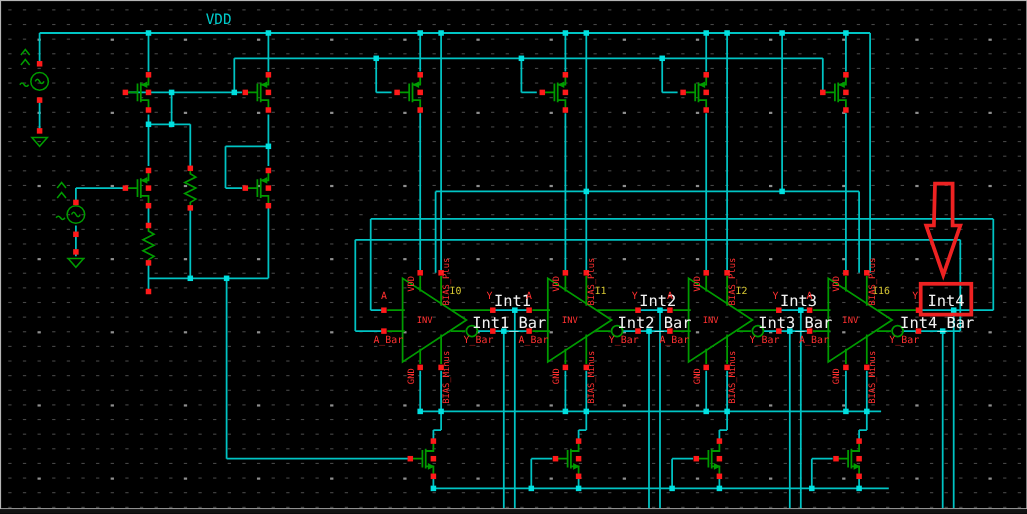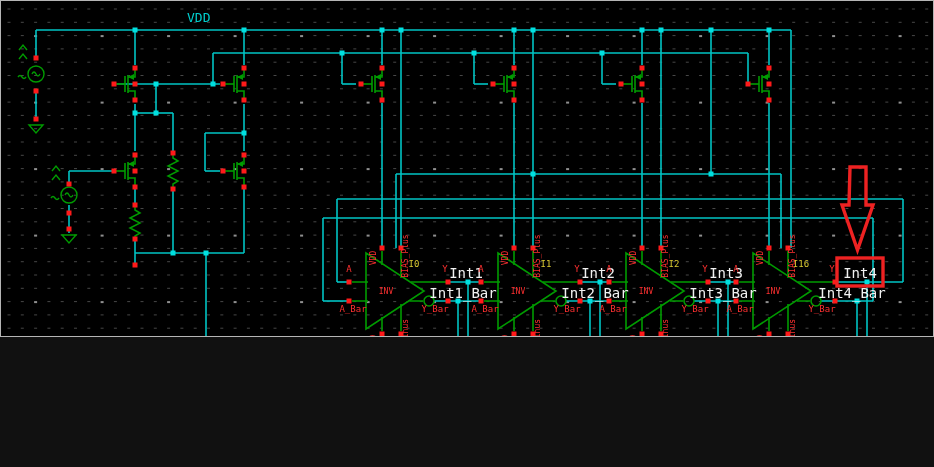--- a/index.html
+++ b/index.html
@@ -1,16 +1,16 @@
 <!DOCTYPE html>
 <html><head>
 <meta charset="utf-8">
 <style>
   html,body{margin:0;padding:0;background:#111;}
-  #stage{width:934px;height:337px;position:relative;background:#000;border:1px solid #b5b5b5;box-sizing:border-box;overflow:hidden;}
+  #stage{width:934px;height:463px;position:relative;background:#000;border:1px solid #b5b5b5;box-sizing:border-box;overflow:hidden;}
   svg{display:block;}
   text{font-family:"DejaVu Sans Mono",monospace;}
   .net{fill:#f2f2f2;font-size:14px;}
   .pinName{fill:#ff3030;font-size:9px;}
   .vert{fill:#ff3030;font-size:8px;}
   .inst{fill:#d8c832;font-size:9px;}
   .cellName{fill:#ff3030;font-size:8px;}
   .lblTop{fill:#00cccc;font-size:13px;}
 </style>
 </head>

